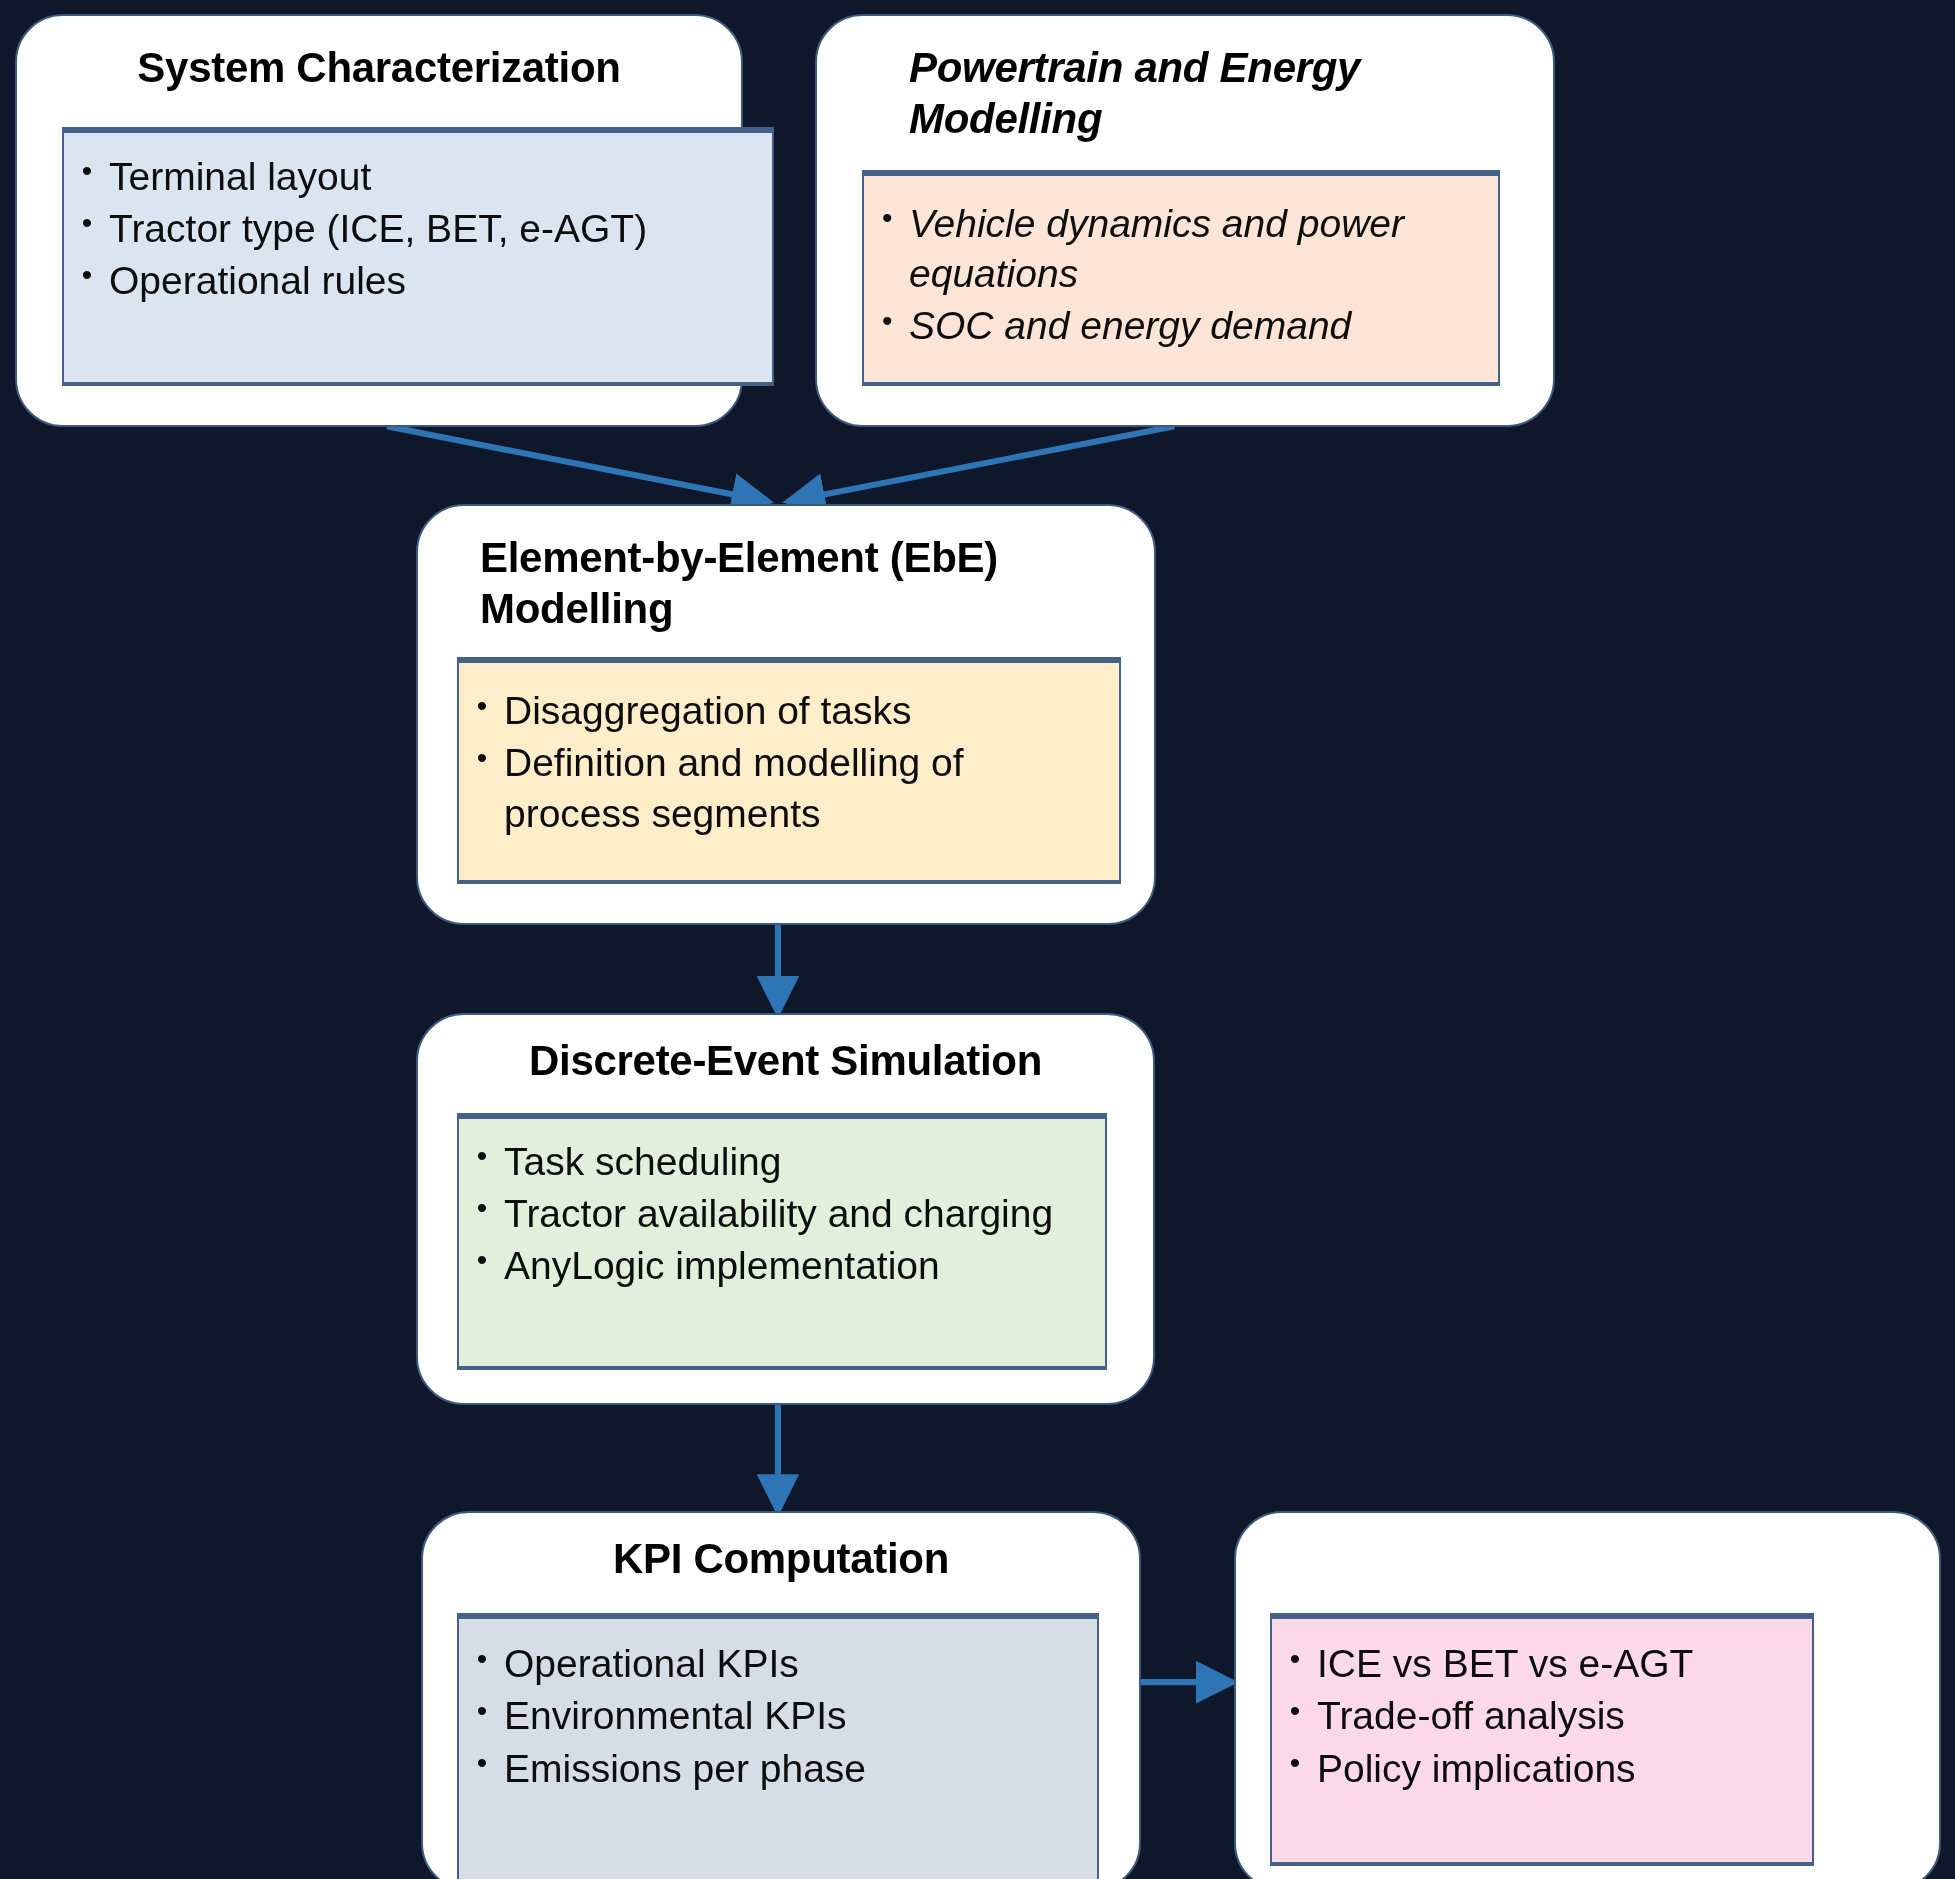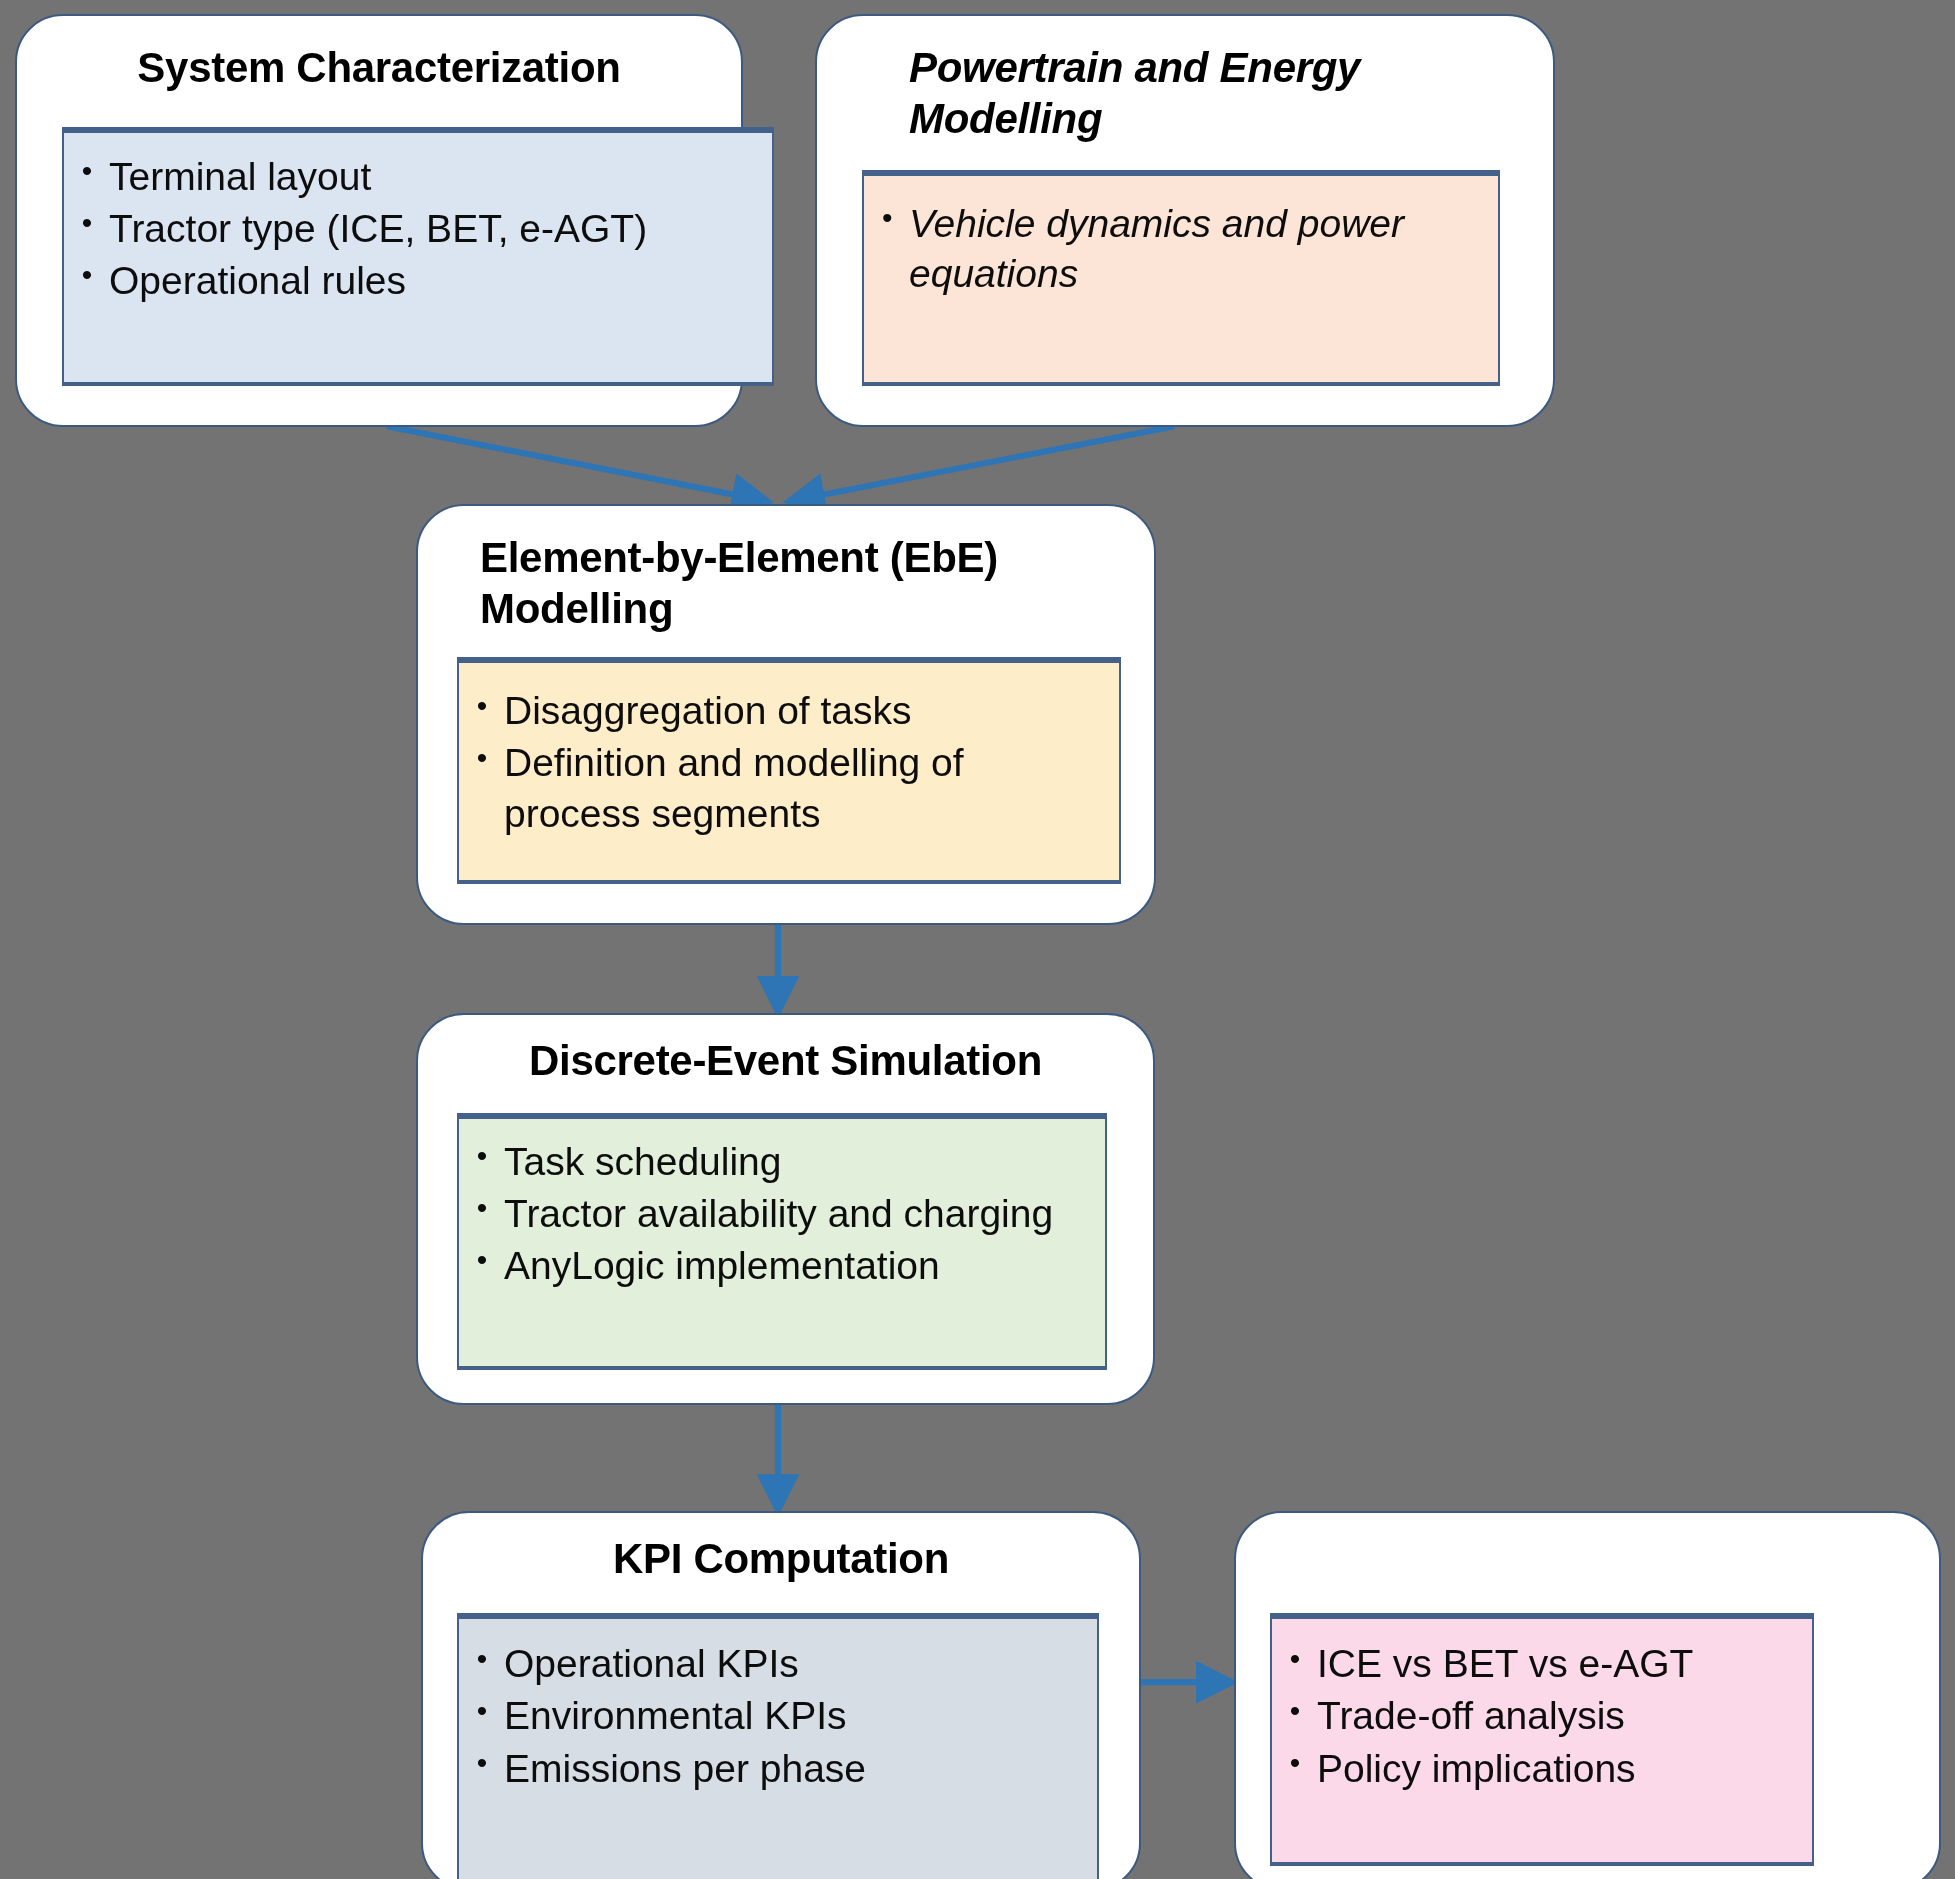--- a/index.html
+++ b/index.html
@@ -8,21 +8,21 @@
     padding: 0;
     background: #ffffff;
   }
   body {
     font-family: "Liberation Sans", sans-serif;
   }
   #canvas {
     position: relative;
     width: 1955px;
     height: 1879px;
-    background: #737373;
+    background: #0f172a;
     overflow: hidden;
   }
 
   
   .stage {
     position: absolute;
     box-sizing: border-box;
     border: 2px solid #3c5a80;
     border-radius: 48px;
     background: #ffffff;
@@ -121,20 +121,21 @@
         <li>Operational rules</li>
       </ul>
     </div>
   </div>
 
   <div class="stage" style="left:815px; top:13.6px; width:740px; height:413px;font-style:italic;">
     <div class="stage-title left-align" style="padding-top:26px; padding-left:92px; padding-right:81px;">Powertrain and Energy Modelling</div>
     <div class="panel panel-peach" style="left:45px; top:154px; width:638px; height:216px; padding:23px 15px 0 15px;">
       <ul>
         <li>Vehicle dynamics and power equations</li>
+        <li>SOC and energy demand</li>
       </ul>
     </div>
   </div>
 
   <div class="stage" style="left:416px; top:504px; width:740px; height:421px;">
     <div class="stage-title left-align" style="padding-top:26px; padding-left:62px; padding-right:102px;">Element-by-Element (EbE) Modelling</div>
     <div class="panel panel-yellow" style="left:39px; top:151px; width:664px; height:227px; padding:23px 15px 0 15px;">
       <ul>
         <li>Disaggregation of tasks</li>
         <li>Definition and modelling of process segments</li>

